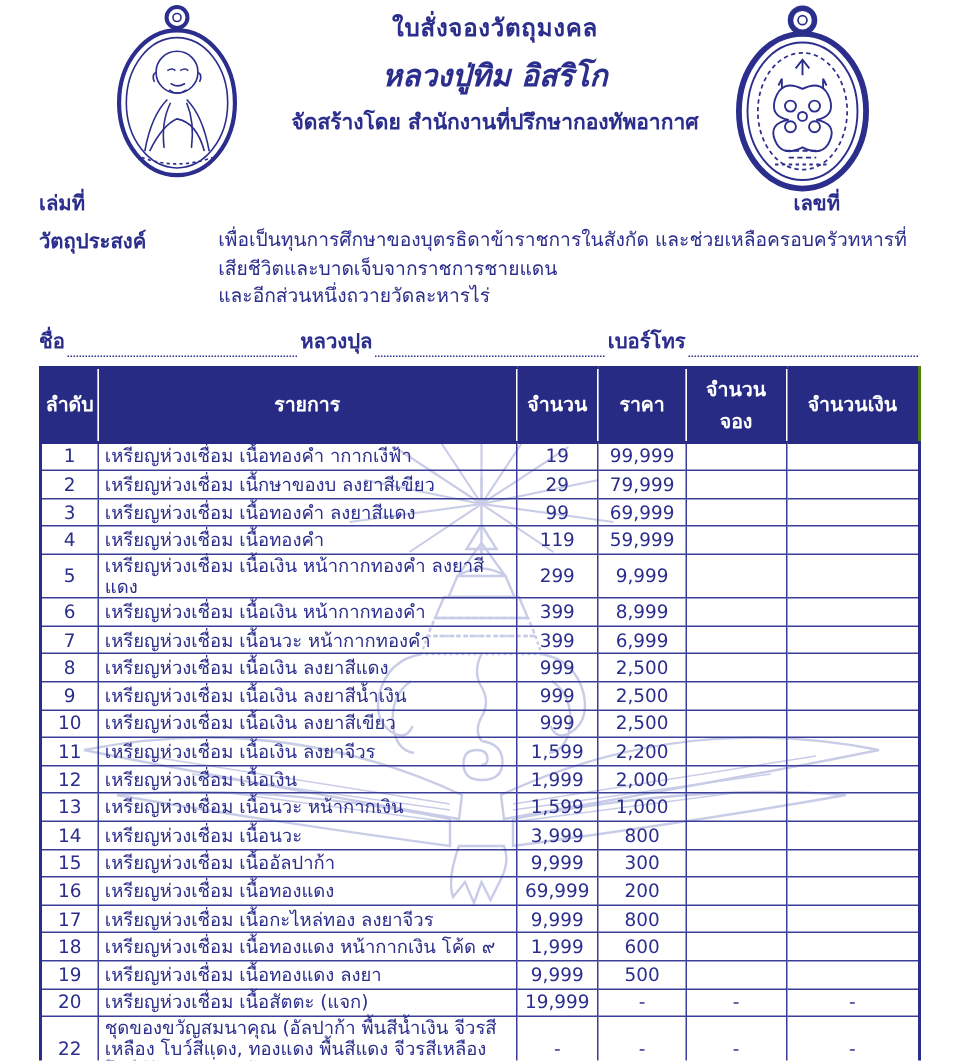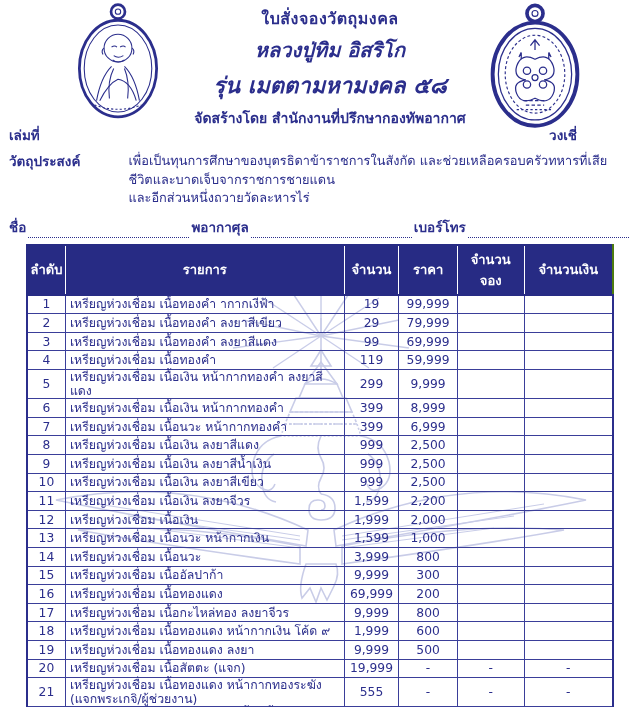--- a/index.html
+++ b/index.html
@@ -18,21 +18,21 @@
   .medallion{position:absolute;top:2px;}
   .medallion.left{left:62px;width:112px;height:118px;}
   .medallion.right{left:474px;width:122px;height:126px;}
   .titles{position:absolute;left:170px;right:150px;top:6px;text-align:center;}
   .title-1{font-size:16px;font-weight:bold;letter-spacing:.5px;}
   .title-2{font-size:20px;font-weight:bold;font-style:italic;margin-top:3px;text-align:center;}
   .title-3{font-size:22px;font-weight:bold;font-style:italic;margin-top:2px;}
   .title-4{font-size:14px;font-weight:bold;margin-top:4px;}
 
   
-  .meta{padding:0 9px;font-size:13.5px;}
+  .meta{padding:0 26px;font-size:13.5px;}
   .meta-row{display:flex;justify-content:space-between;font-weight:bold;margin-top:2px;}
   .purpose{display:flex;margin-top:6px;line-height:1.45;gap:40px;}
   .purpose-label{font-weight:bold;white-space:nowrap;margin-right:8px;}
   .purpose-text{font-size:12.8px;}
   .purpose-text .line2{display:block;}
   .namerow{display:flex;align-items:flex-end;margin-top:8px;font-weight:bold;font-size:13.5px;}
   .dotline{flex:1;border-bottom:1.5px dotted #2b2e8c;height:14px;margin:0 2px;}
 
   
   .watermark{position:absolute;left:38px;top:278px;width:565px;height:350px;z-index:0;pointer-events:none;opacity:.75;}
@@ -145,41 +145,40 @@
         <circle cx="57" cy="72" r="3.2"></circle>
         <circle cx="50" cy="66" r="2.6"></circle>
         <path d="M40,86 h20 M42,90 h16" stroke-dasharray="3 2"></path>
         <path d="M34,94 h32" stroke-dasharray="2 2"></path>
       </g>
     </svg>
 
     <div class="titles">
       <div class="title-1">ใบสั่งจองวัตถุมงคล</div>
       <div class="title-2">หลวงปู่ทิม อิสริโก</div>
-      <div class="title-3">รุ่น เมตตามหามงคล ๕๘</div>
       <div class="title-4">จัดสร้างโดย สำนักงานที่ปรึกษากองทัพอากาศ</div>
     </div>
   </div>
 
   <div class="meta">
     <div class="meta-row">
       <span>เล่มที่</span>
-      <span style="margin-right:54px;">วงเชี่</span>
+      <span style="margin-right:54px;">เลขที่</span>
     </div>
     <div class="purpose">
       <span class="purpose-label">วัตถุประสงค์</span>
       <span class="purpose-text">
         <span>เพื่อเป็นทุนการศึกษาของบุตรธิดาข้าราชการในสังกัด และช่วยเหลือครอบครัวทหารที่เสียชีวิตและบาดเจ็บจากราชการชายแดน</span>
         <span class="line2">และอีกส่วนหนึ่งถวายวัดละหารไร่</span>
       </span>
     </div>
     <div class="namerow">
       <span>ชื่อ</span>
       <span class="dotline"></span>
-      <span>พอากาศุล</span>
+      <span>หลวงปุล</span>
       <span class="dotline"></span>
       <span>เบอร์โทร</span>
       <span class="dotline"></span>
     </div>
   </div>
 
   <div class="tablewrap">
     <table class="order">
       <colgroup>
         <col style="width:38px">
@@ -203,21 +202,21 @@
           <tr>
             <td class="c-no">1</td>
             <td class="c-item">เหรียญห่วงเชื่อม เนื้อทองคำ ากากเงีฟ้า</td>
             <td class="c-qty">19</td>
             <td class="c-price">99,999</td>
             <td class="c-reserve"></td>
             <td class="c-amount"></td>
           </tr>
           <tr>
             <td class="c-no">2</td>
-            <td class="c-item">เหรียญห่วงเชื่อม เนื้อทองคำ ลงยาสีเขียว</td>
+            <td class="c-item">เหรียญห่วงเชื่อม เนื้กษาของบ ลงยาสีเขียว</td>
             <td class="c-qty">29</td>
             <td class="c-price">79,999</td>
             <td class="c-reserve"></td>
             <td class="c-amount"></td>
           </tr>
           <tr>
             <td class="c-no">3</td>
             <td class="c-item">เหรียญห่วงเชื่อม เนื้อทองคำ ลงยาสีแดง</td>
             <td class="c-qty">99</td>
             <td class="c-price">69,999</td>
@@ -354,28 +353,20 @@
           </tr>
           <tr>
             <td class="c-no">20</td>
             <td class="c-item">เหรียญห่วงเชื่อม เนื้อสัตตะ (แจก)</td>
             <td class="c-qty">19,999</td>
             <td class="c-price">-</td>
             <td class="c-reserve">-</td>
             <td class="c-amount">-</td>
           </tr>
           <tr>
-            <td class="c-no">21</td>
-            <td class="c-item">เหรียญห่วงเชื่อม เนื้อทองแดง หน้ากากทองระฆัง (แจกพระเกจิ/ผู้ช่วยงาน)</td>
-            <td class="c-qty">555</td>
-            <td class="c-price">-</td>
-            <td class="c-reserve">-</td>
-            <td class="c-amount">-</td>
-          </tr>
-          <tr>
             <td class="c-no">22</td>
             <td class="c-item">ชุดของขวัญสมนาคุณ (อัลปาก้า พื้นสีน้ำเงิน จีวรสีเหลือง โบว์สีแดง, ทองแดง พื้นสีแดง จีวรสีเหลือง โบว์สีฟ้า, ตะกั่ว หน้ากากทองฝาบาตร)</td>
             <td class="c-qty">-</td>
             <td class="c-price">-</td>
             <td class="c-reserve">-</td>
             <td class="c-amount">-</td>
           </tr>
         </tbody>
     </table>
   </div>

